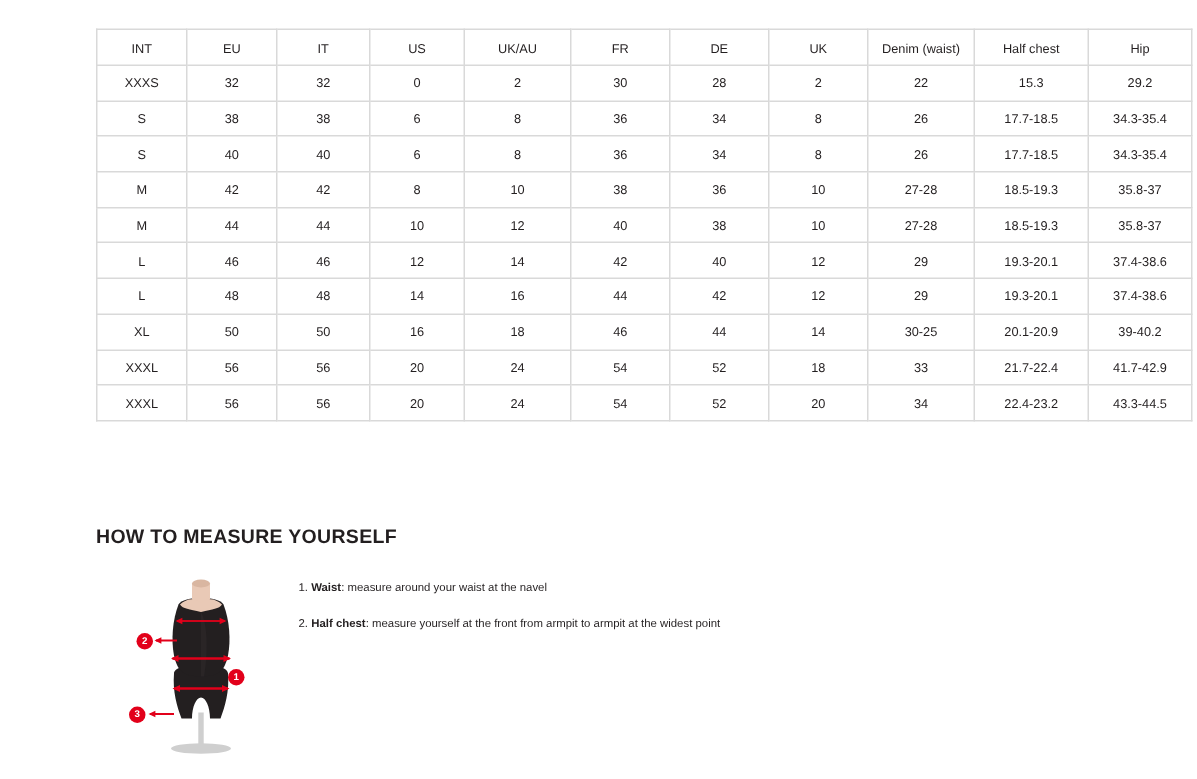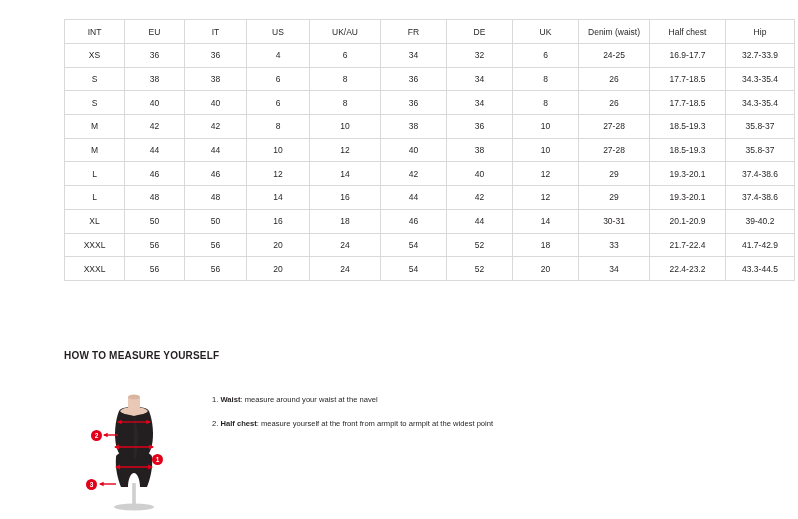--- a/index.html
+++ b/index.html
@@ -60,39 +60,39 @@
   col.c10 { width: 69px; }
 
   
   .howto {
     position: absolute;
     left: 64px;
     top: 350px;
     width: 670px;
   }
   .howto-title {
-    font-size: 10px;
+    font-size: 13px;
     font-weight: bold;
     letter-spacing: 0.2px;
     color: #231f20;
-    margin-bottom: 22px;
+    margin-bottom: 10px;
   }
   .howto-body {
     position: relative;
     display: flex;
     align-items: flex-start;
   }
   .figure {
     position: relative;
     width: 130px;
     height: 130px;
     flex: 0 0 130px;
   }
   .notes {
-    margin-left: 18px;
+    margin-left: 5px;
     padding-top: 12px;
   }
   .note {
     font-size: 7.6px;
     line-height: 1.35;
     color: #231f20;
     margin-bottom: 14px;
   }
   .note b { font-weight: bold; }
 
@@ -148,31 +148,31 @@
           <th>FR</th>
           <th>DE</th>
           <th>UK</th>
           <th>Denim (waist)</th>
           <th>Half chest</th>
           <th>Hip</th>
         </tr>
       </thead>
       <tbody>
         <tr>
-          <td>XS</td>
-          <td>36</td>
-          <td>36</td>
-          <td>4</td>
-          <td>6</td>
-          <td>34</td>
+          <td>XXXS</td>
           <td>32</td>
-          <td>6</td>
-          <td>24-25</td>
-          <td>16.9-17.7</td>
-          <td>32.7-33.9</td>
+          <td>32</td>
+          <td>0</td>
+          <td>2</td>
+          <td>30</td>
+          <td>28</td>
+          <td>2</td>
+          <td>22</td>
+          <td>15.3</td>
+          <td>29.2</td>
         </tr>
         <tr>
           <td>S</td>
           <td>38</td>
           <td>38</td>
           <td>6</td>
           <td>8</td>
           <td>36</td>
           <td>34</td>
           <td>8</td>
@@ -247,21 +247,21 @@
         </tr>
         <tr>
           <td>XL</td>
           <td>50</td>
           <td>50</td>
           <td>16</td>
           <td>18</td>
           <td>46</td>
           <td>44</td>
           <td>14</td>
-          <td>30-31</td>
+          <td>30-25</td>
           <td>20.1-20.9</td>
           <td>39-40.2</td>
         </tr>
         <tr>
           <td>XXXL</td>
           <td>56</td>
           <td>56</td>
           <td>20</td>
           <td>24</td>
           <td>54</td>

